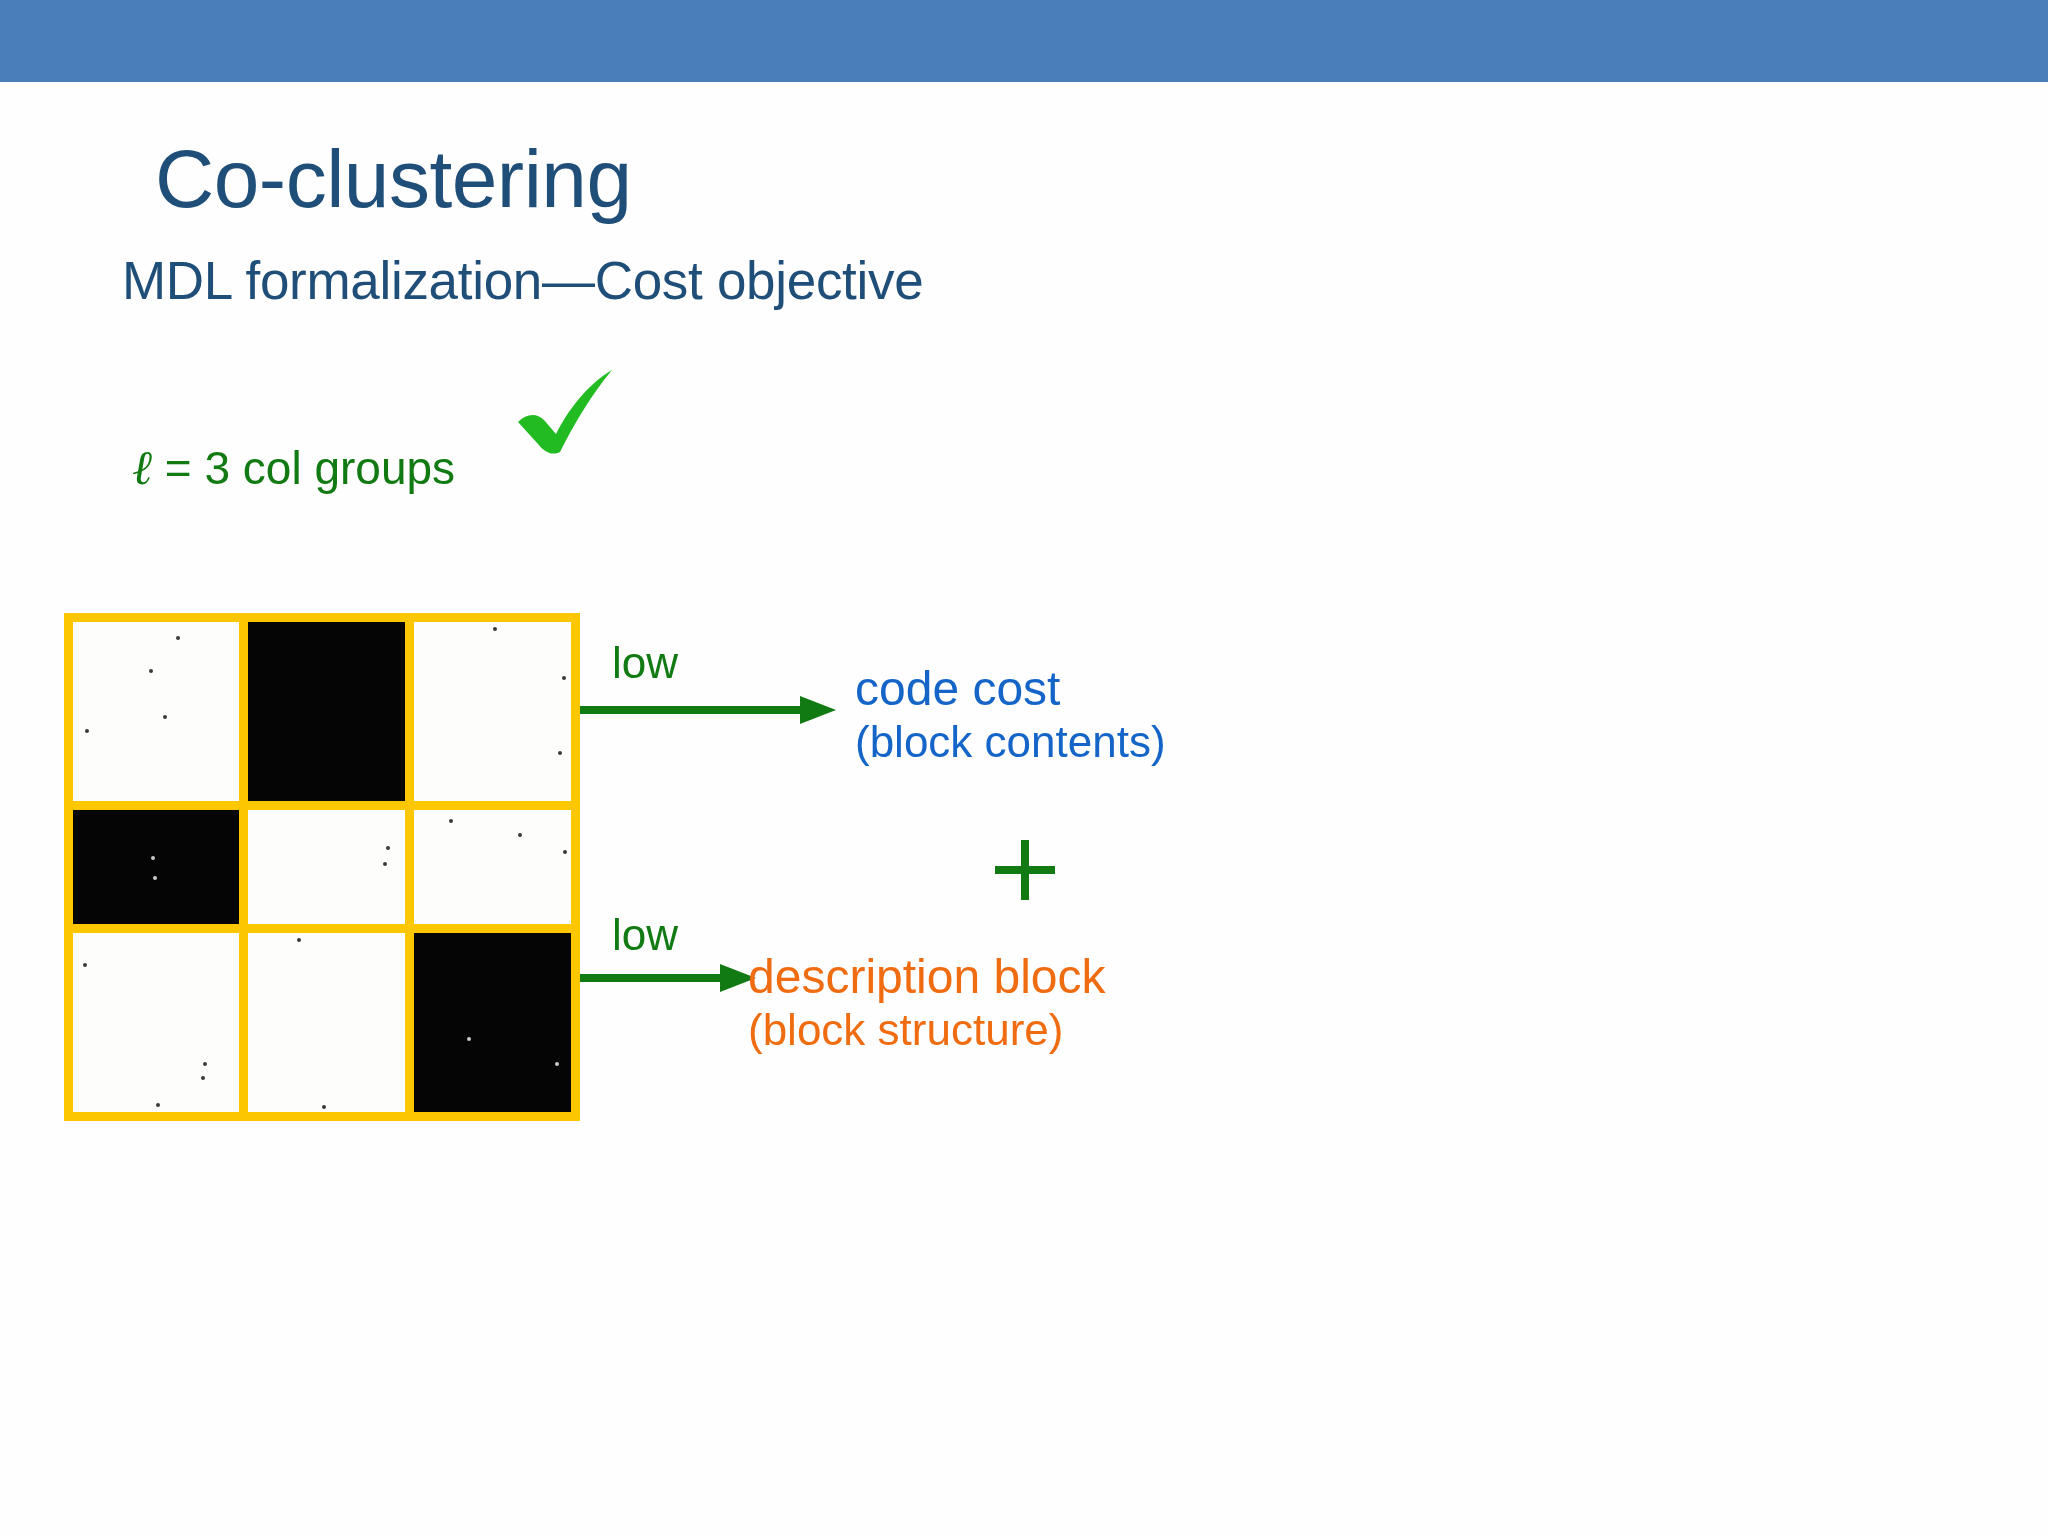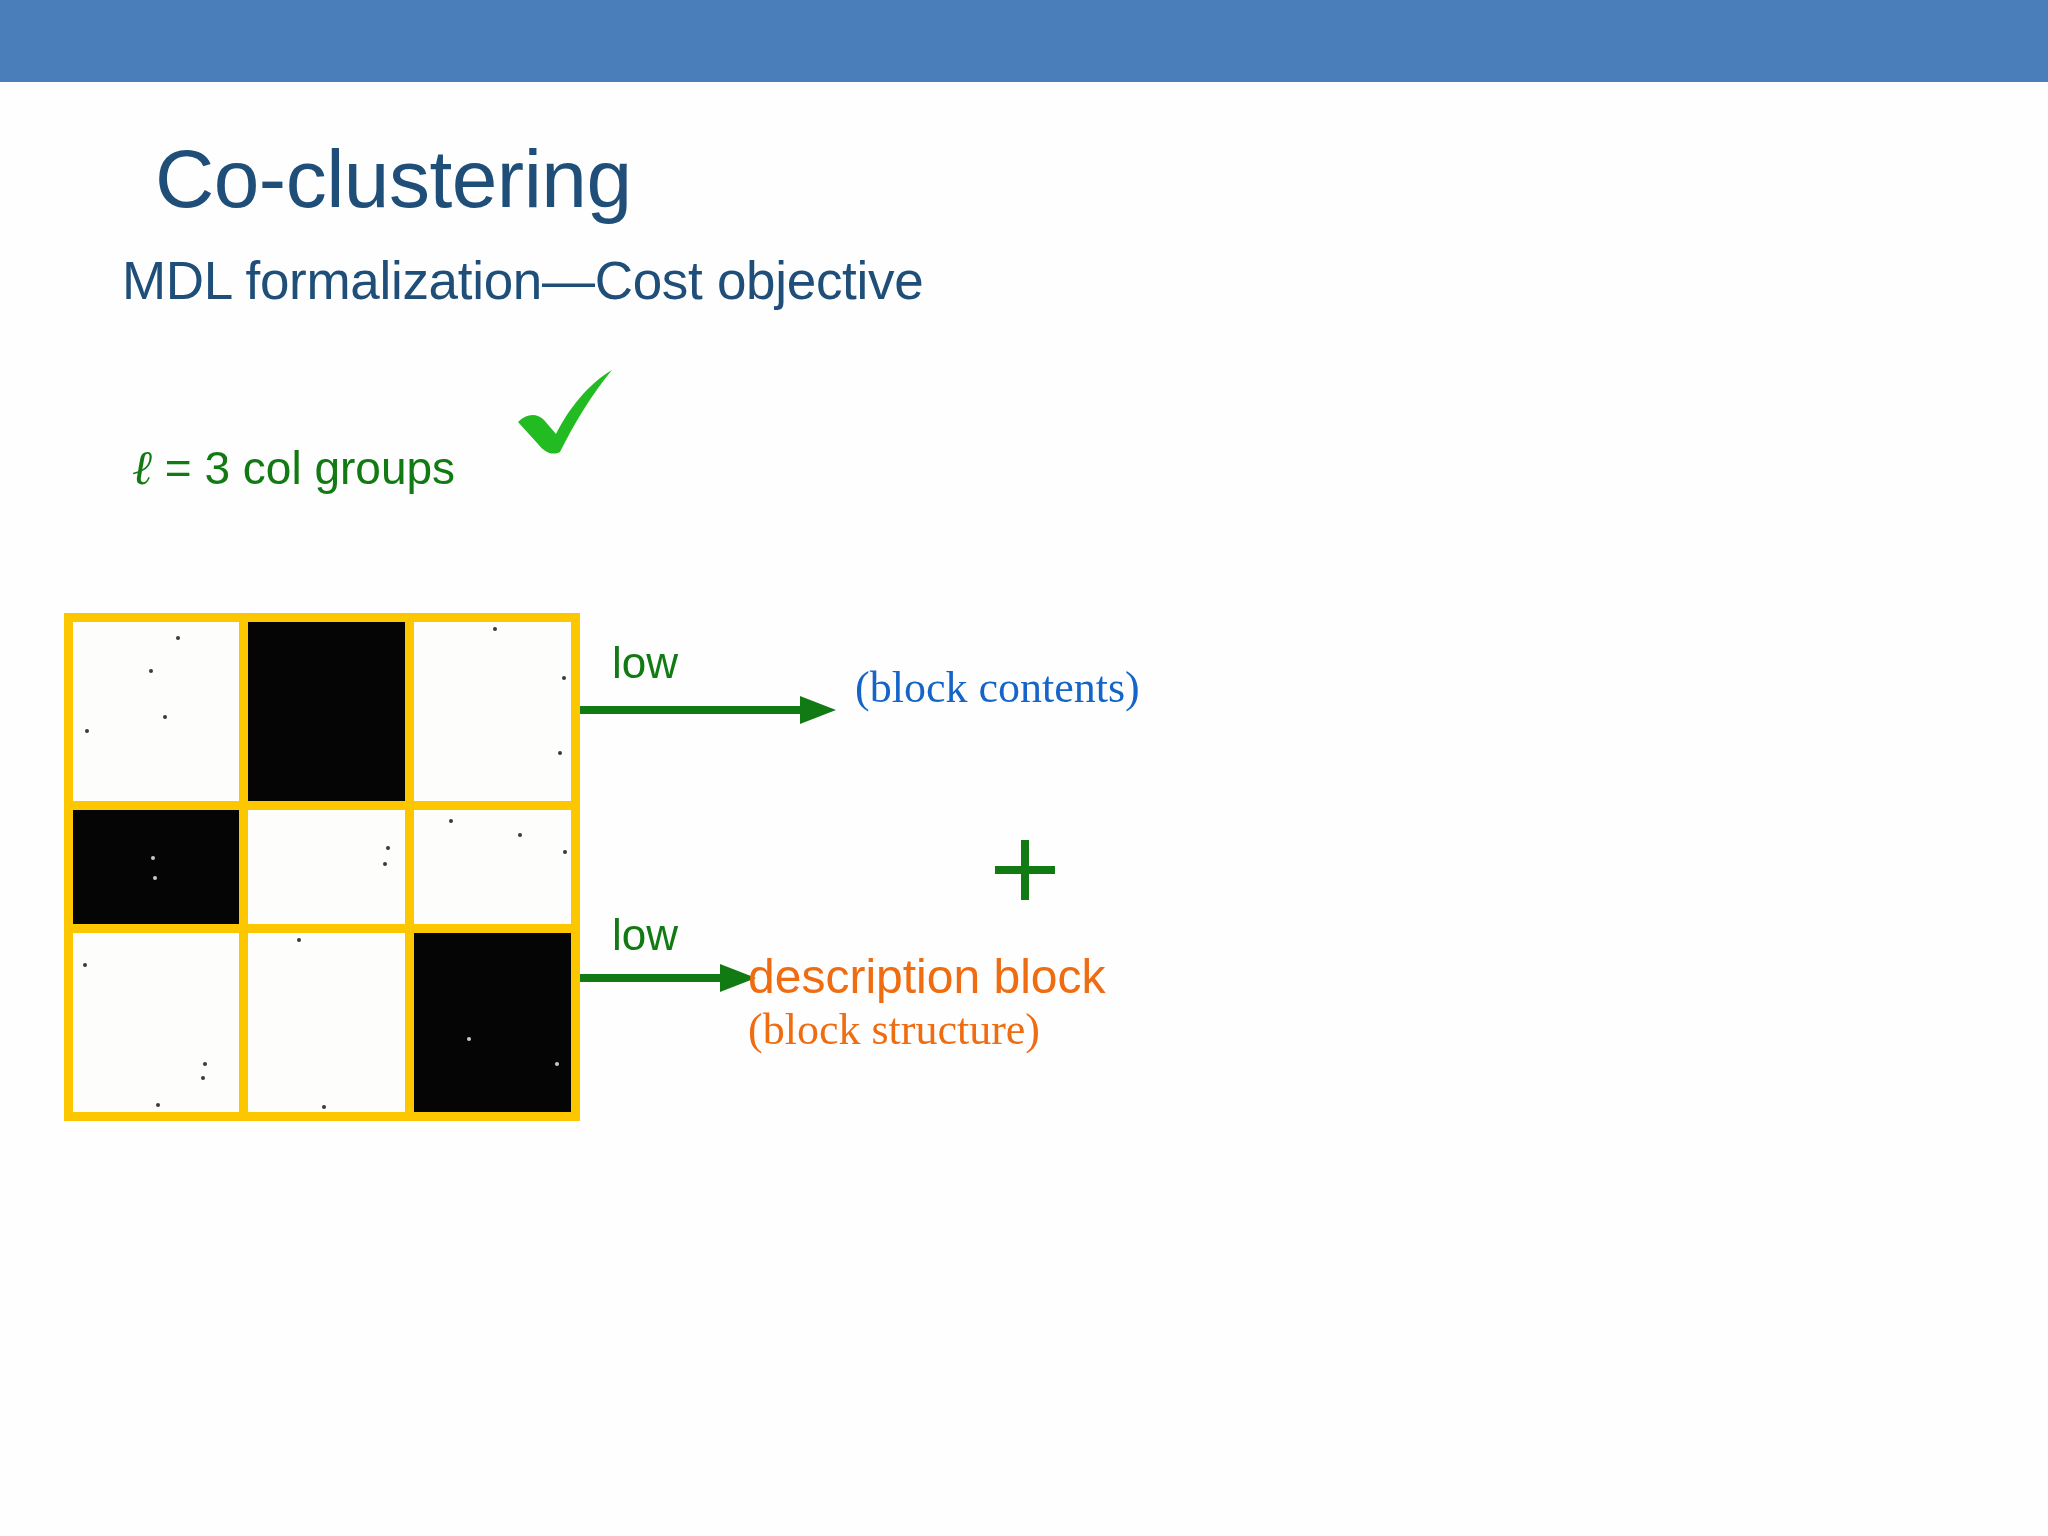--- a/index.html
+++ b/index.html
@@ -120,21 +120,20 @@
   }
   .cost-block .headline {
     display: block;
     font-size: 48px;
     line-height: 54px;
   }
   .cost-block .sub {
     display: block;
     font-size: 44px;
     line-height: 52px;
-    font-family: Liberation Serif, serif;
   }
   .code-cost { left: 855px; top: 662px; color: #1565c8; }
   .desc-cost { left: 748px; top: 950px; color: #ef6c11; }
 
   .plus-sign {
     position: absolute;
     left: 985px;
     top: 830px;
     width: 80px;
     height: 80px;
@@ -204,20 +203,21 @@
 </div>
 
 <svg class="arrow-svg" style="left:578px; top:690px; width:260px; height:40px;" viewBox="0 0 260 40">
   <line x1="2" y1="20" x2="226" y2="20" stroke="#127a12" stroke-width="8"></line>
   <polygon points="222,6 258,20 222,34" fill="#127a12"></polygon>
 </svg>
 
 <div class="low-label low-1">low</div>
 
 <div class="cost-block code-cost">
+  <span class="headline">code cost</span>
   <span class="sub">(block contents)</span>
 </div>
 
 <svg class="plus-sign" viewBox="0 0 80 80">
   <line x1="10" y1="40" x2="70" y2="40" stroke="#127a12" stroke-width="8"></line>
   <line x1="40" y1="10" x2="40" y2="70" stroke="#127a12" stroke-width="8"></line>
 </svg>
 
 <svg class="arrow-svg" style="left:578px; top:958px; width:180px; height:40px;" viewBox="0 0 180 40">
   <line x1="2" y1="20" x2="146" y2="20" stroke="#127a12" stroke-width="8"></line>

